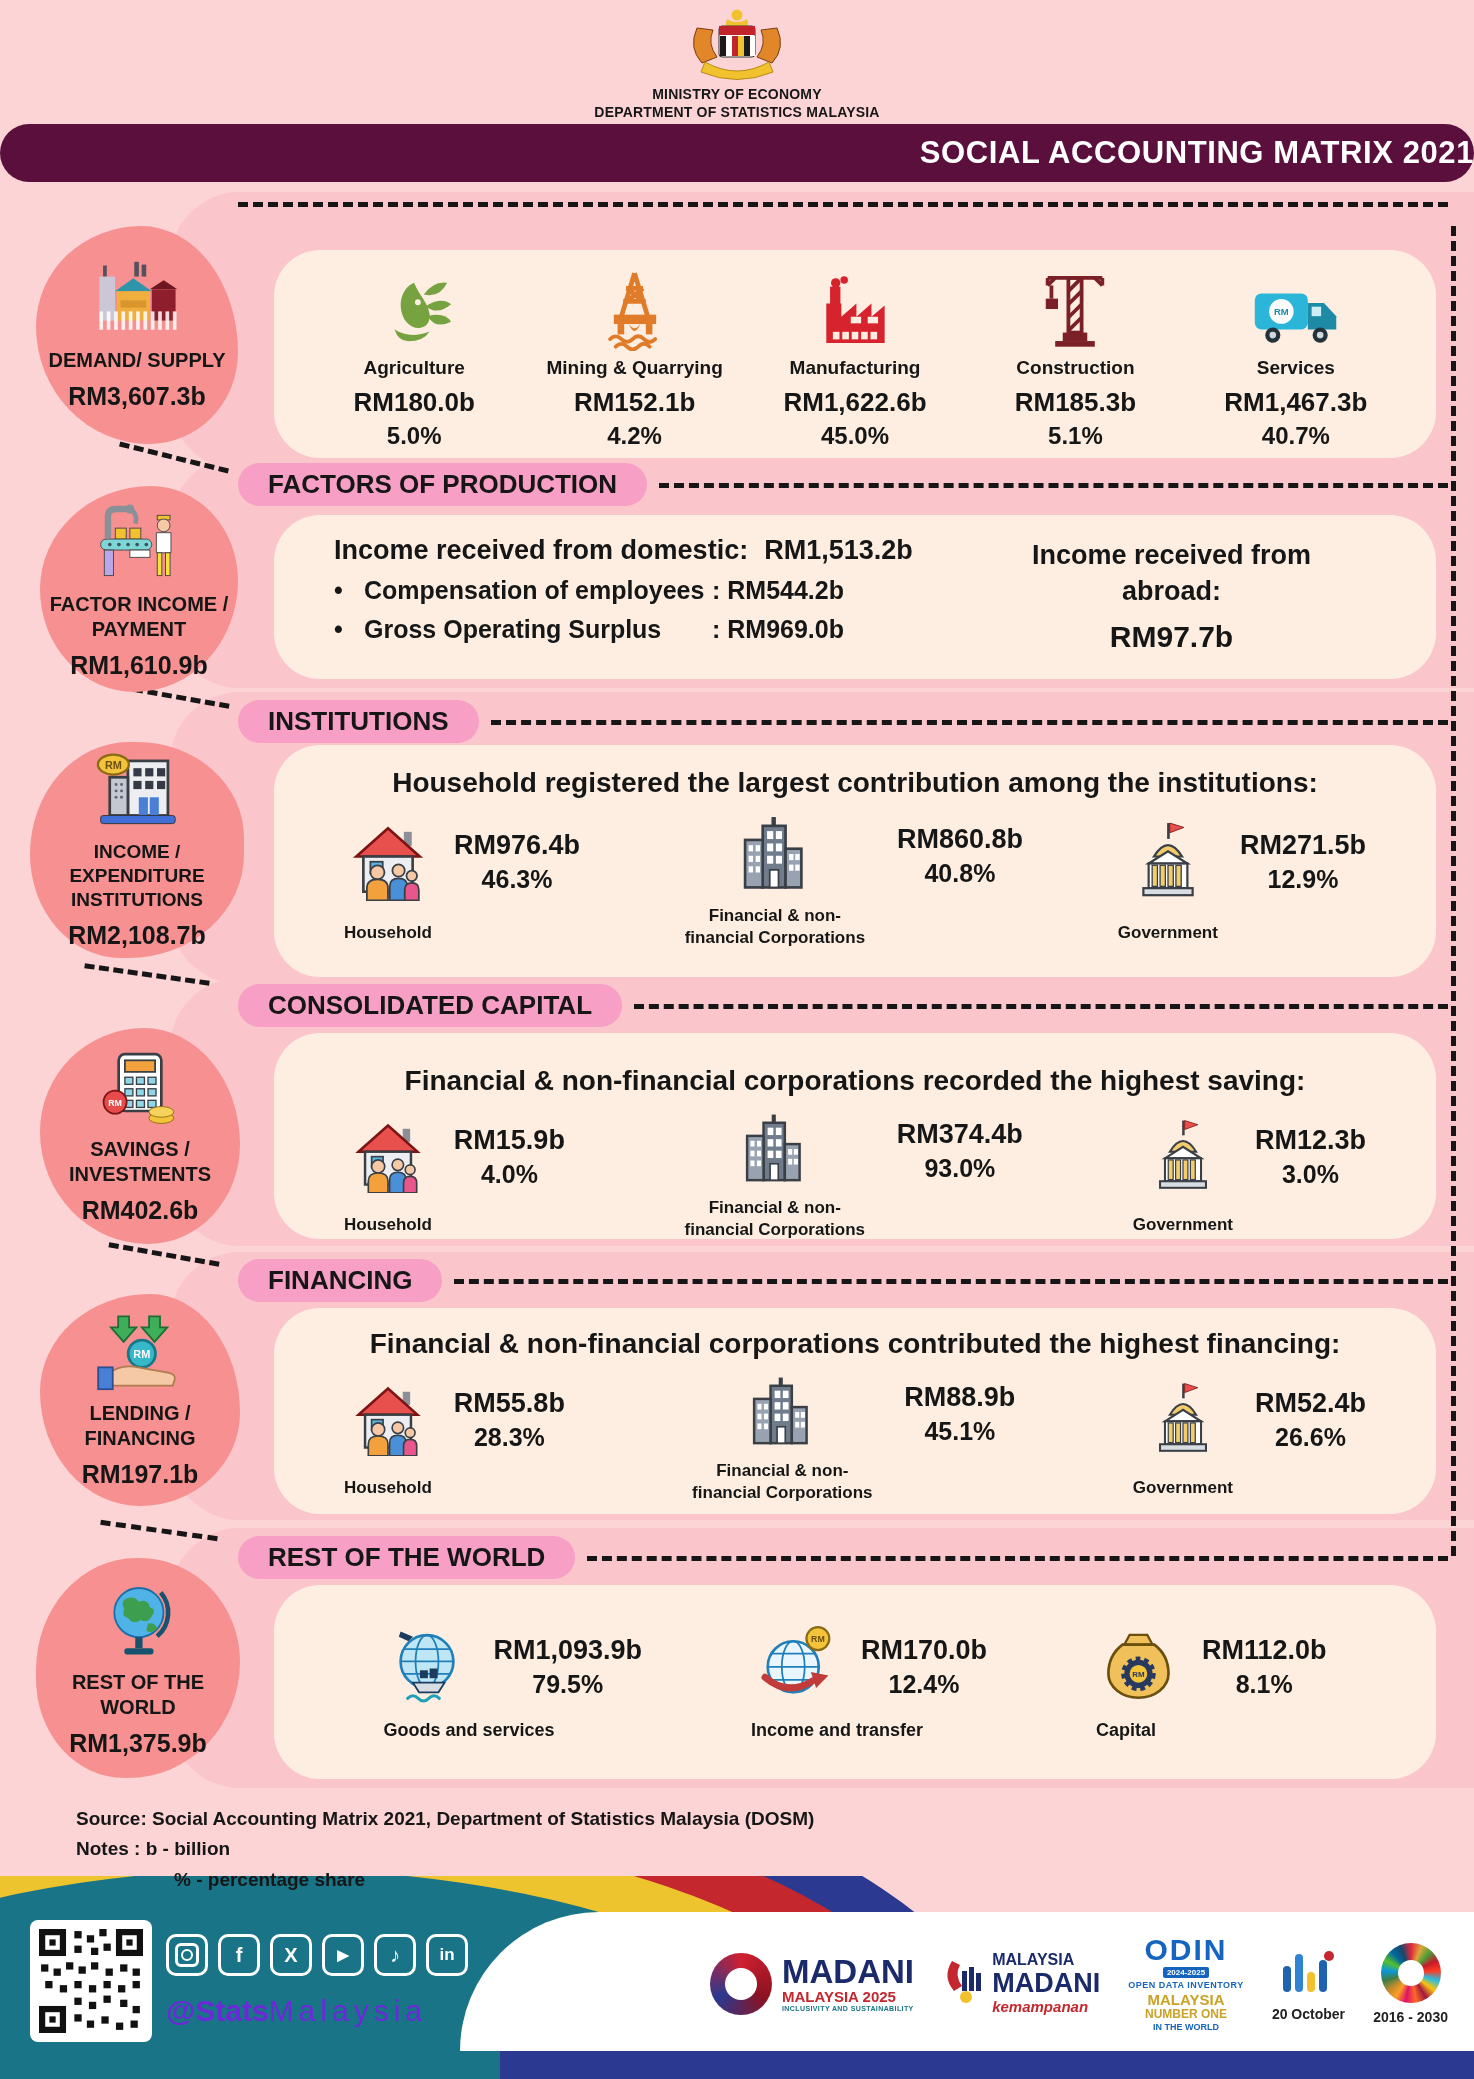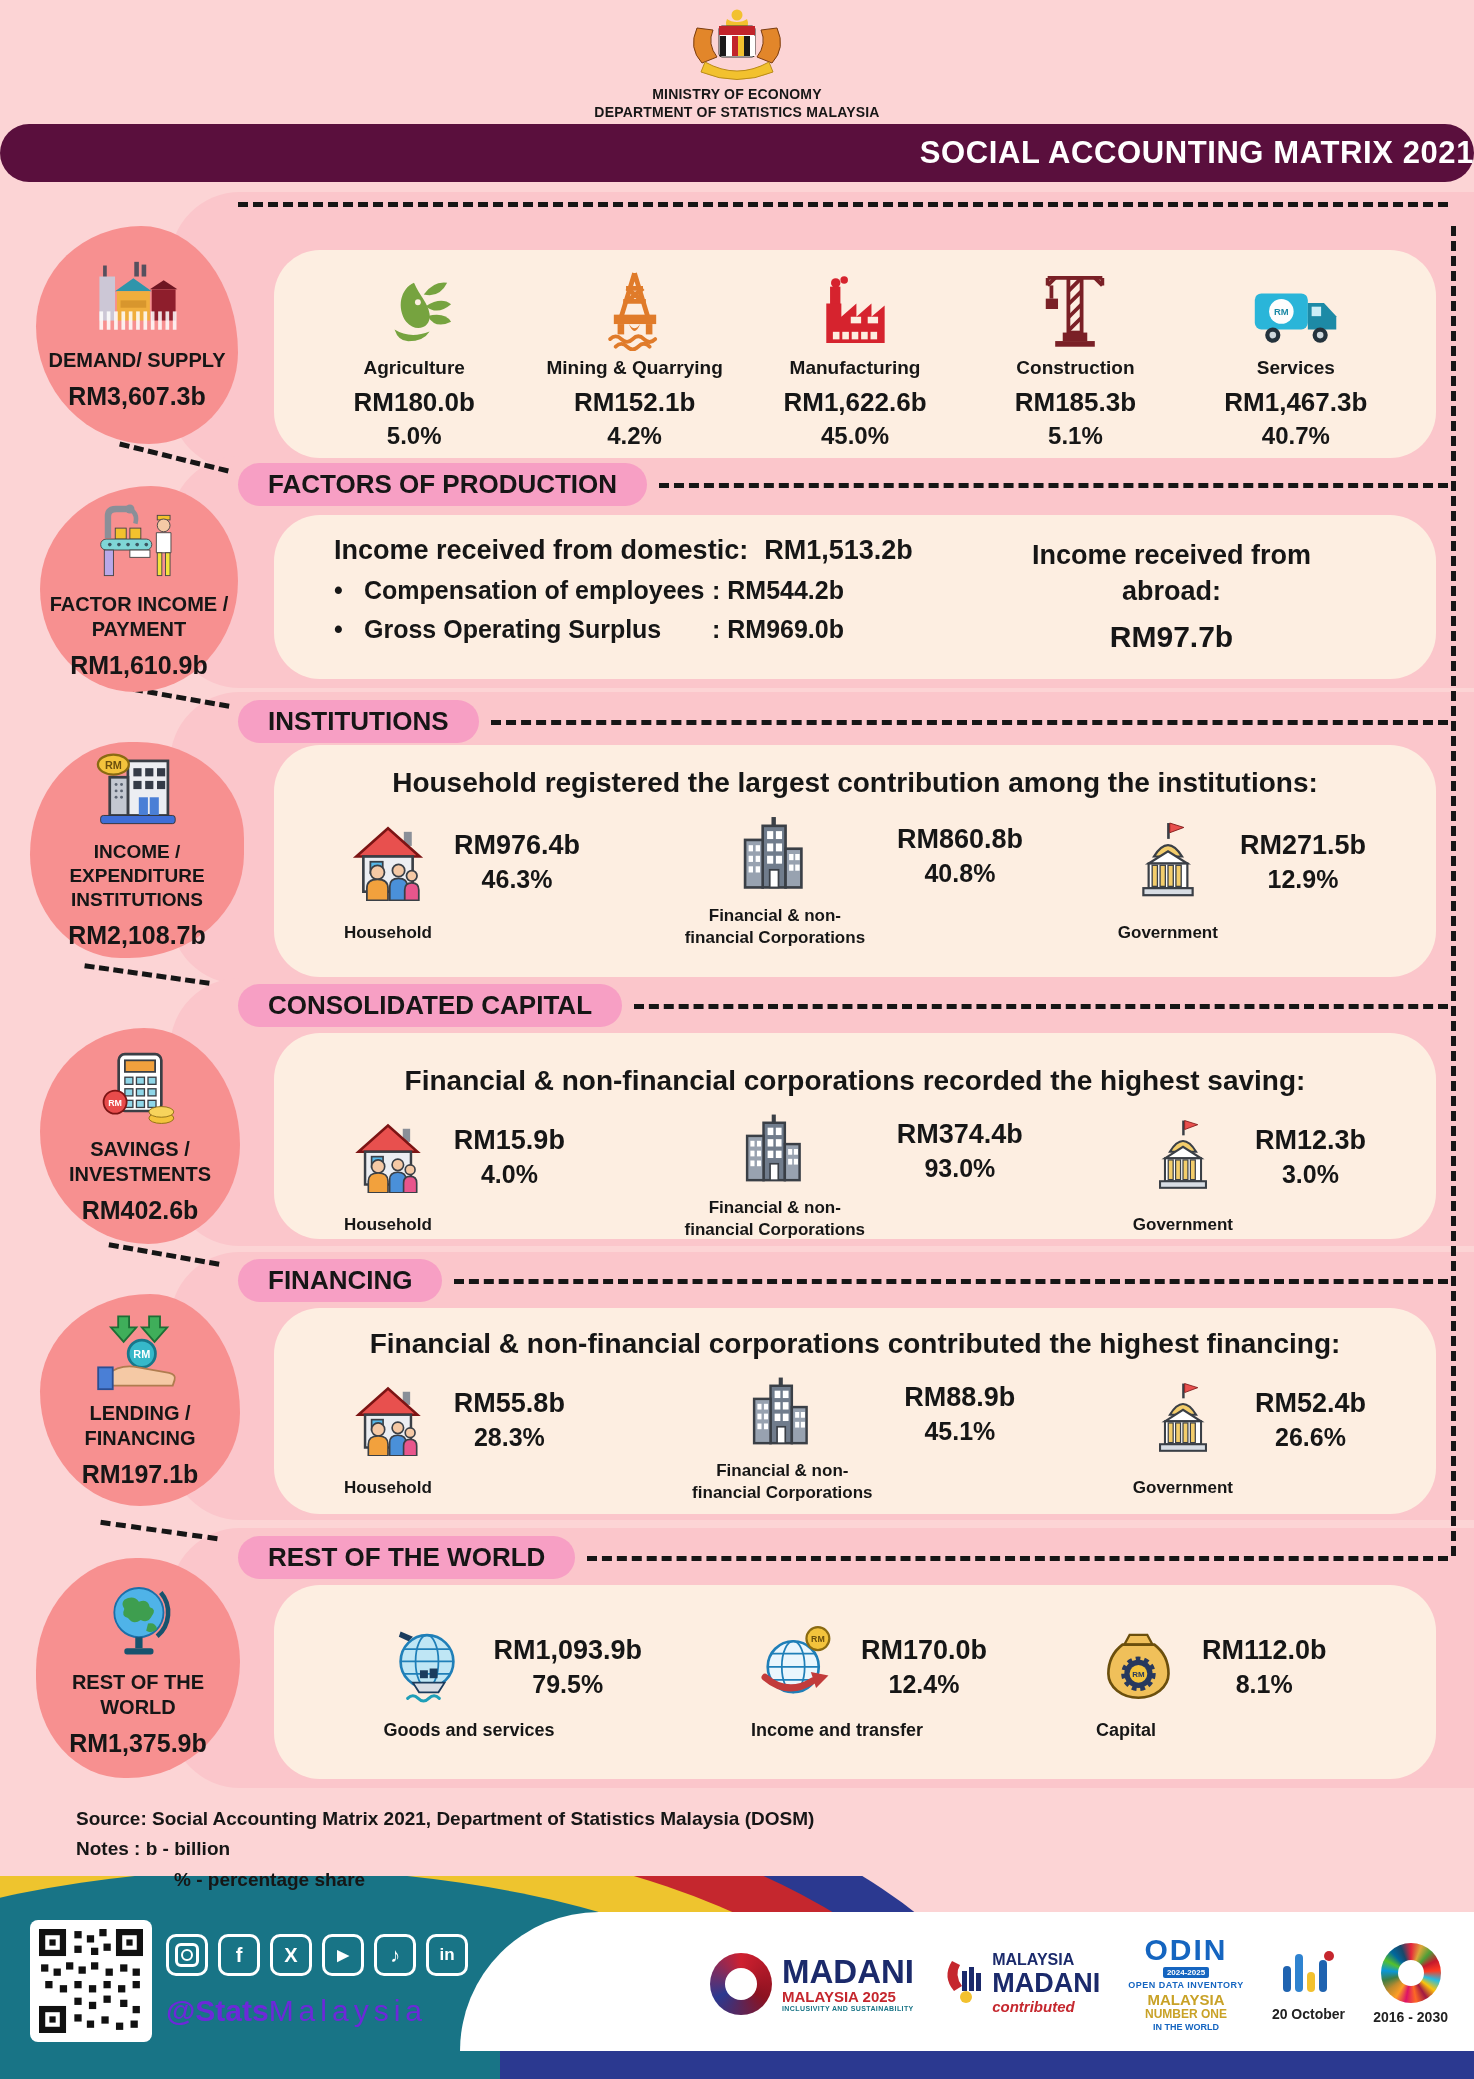--- a/index.html
+++ b/index.html
@@ -890,21 +890,21 @@
                 <rect x="20" y="16" width="5" height="20"></rect>
                 <rect x="27" y="12" width="5" height="24"></rect>
                 <rect x="34" y="18" width="5" height="18"></rect>
               </g>
             <circle cx="24" cy="42" r="6" fill="#f2c12e"></circle>
           </svg>
         </span>
         <span style="display:flex;flex-direction:column">
           <span class="madani-t1">MALAYSIA</span>
           <span class="madani-t2">MADANI</span>
-          <span class="madani-t3">contributed</span>
+          <span class="madani-t3">kemampanan</span>
         </span>
       </div>
       <div class="odin">
         <span class="odin-t1">ODIN</span>
         <span class="odin-badge">2024-2025</span>
         <span class="odin-t2">OPEN DATA INVENTORY</span>
         <span class="odin-t3">MALAYSIA</span>
         <span class="odin-t4">NUMBER ONE</span>
         <span class="odin-t5">IN THE WORLD</span>
       </div>

